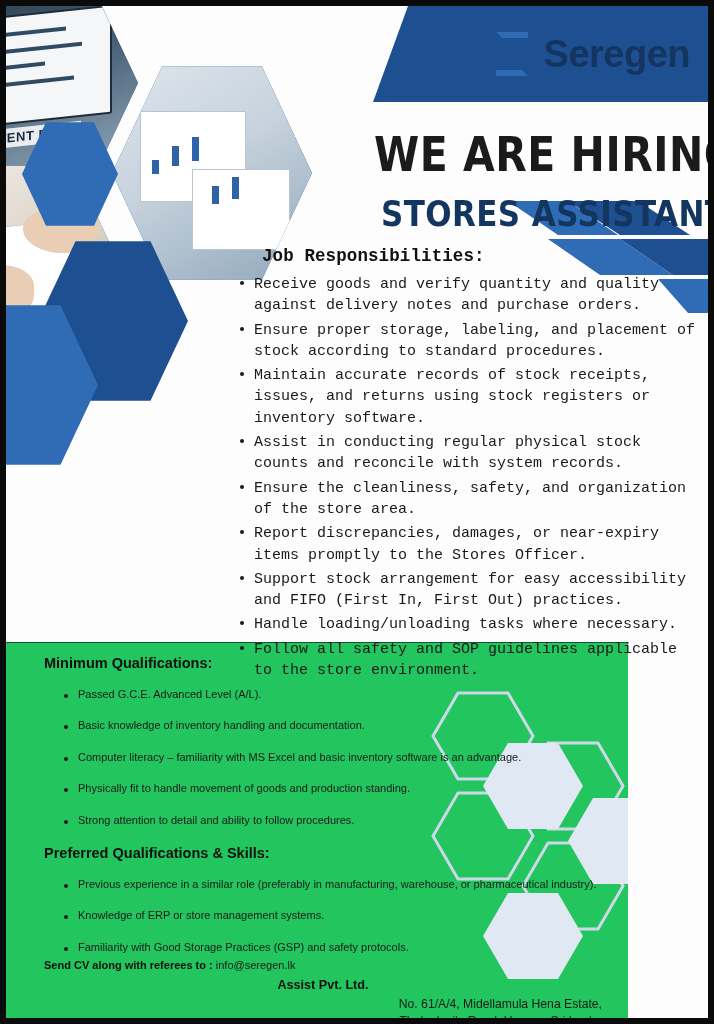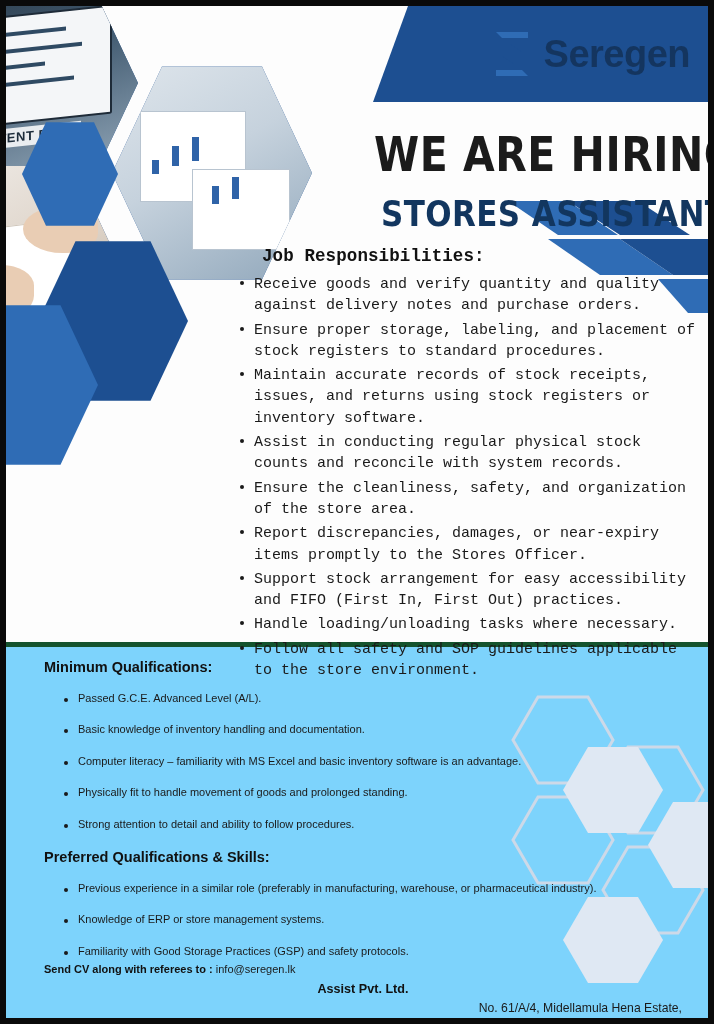--- a/index.html
+++ b/index.html
@@ -237,24 +237,24 @@
     width: 4px; height: 4px;
     border-radius: 50%;
     background: #1a1a1a;
   }
 
   
   .lower {
     position: absolute;
     left: 0;
     top: 636px;
-    width: 702px;
+    width: 622px;
     height: 376px;
-    background: #7dd3fc;
-    border-top: 5px solid #14532d;
+    background: #22c55e;
+    border-top: 1px solid #14532d;
     z-index: 10;
     overflow: hidden;
   }
   .lower-hexes {
     position: absolute;
     right: -30px;
     top: 40px;
     width: 260px;
     height: 300px;
     z-index: 1;
@@ -377,21 +377,21 @@
       <div class="hex" style="left:22px; top:118px; width:96px; height:108px; background:#2f6cb5;"></div>
     </div>
 
     <div class="hiring">WE ARE HIRING !</div>
     <div class="role">STORES ASSISTANT</div>
 
     <div class="resp">
       <h2>Job Responsibilities:</h2>
       <ul class="bullets">
         <li>Receive goods and verify quantity and quality against delivery notes and purchase orders.</li>
-        <li>Ensure proper storage, labeling, and placement of stock registers to standard procedures.</li>
+        <li>Ensure proper storage, labeling, and placement of stock according to standard procedures.</li>
         <li>Maintain accurate records of stock receipts, issues, and returns using stock registers or inventory software.</li>
         <li>Assist in conducting regular physical stock counts and reconcile with system records.</li>
         <li>Ensure the cleanliness, safety, and organization of the store area.</li>
         <li>Report discrepancies, damages, or near-expiry items promptly to the Stores Officer.</li>
         <li>Support stock arrangement for easy accessibility and FIFO (First In, First Out) practices.</li>
         <li>Handle loading/unloading tasks where necessary.</li>
         <li>Follow all safety and SOP guidelines applicable to the store environment.</li>
       </ul>
     </div>
 
@@ -410,21 +410,21 @@
           <polygon points="110,210 160,210 185,253 160,296 110,296 85,253"></polygon>
         </g>
       </svg>
 
       <div class="lower-inner">
         <h3>Minimum Qualifications:</h3>
         <ul class="bullets">
           <li>Passed G.C.E. Advanced Level (A/L).</li>
           <li>Basic knowledge of inventory handling and documentation.</li>
           <li>Computer literacy – familiarity with MS Excel and basic inventory software is an advantage.</li>
-          <li>Physically fit to handle movement of goods and prolonged standing.</li>
+          <li>Physically fit to handle movement of goods and production standing.</li>
           <li>Strong attention to detail and ability to follow procedures.</li>
         </ul>
 
         <div class="gap"></div>
 
         <h3>Preferred Qualifications &amp; Skills:</h3>
         <ul class="bullets">
           <li>Previous experience in a similar role (preferably in manufacturing, warehouse, or pharmaceutical industry).</li>
           <li>Knowledge of ERP or store management systems.</li>
           <li>Familiarity with Good Storage Practices (GSP) and safety protocols.</li>

